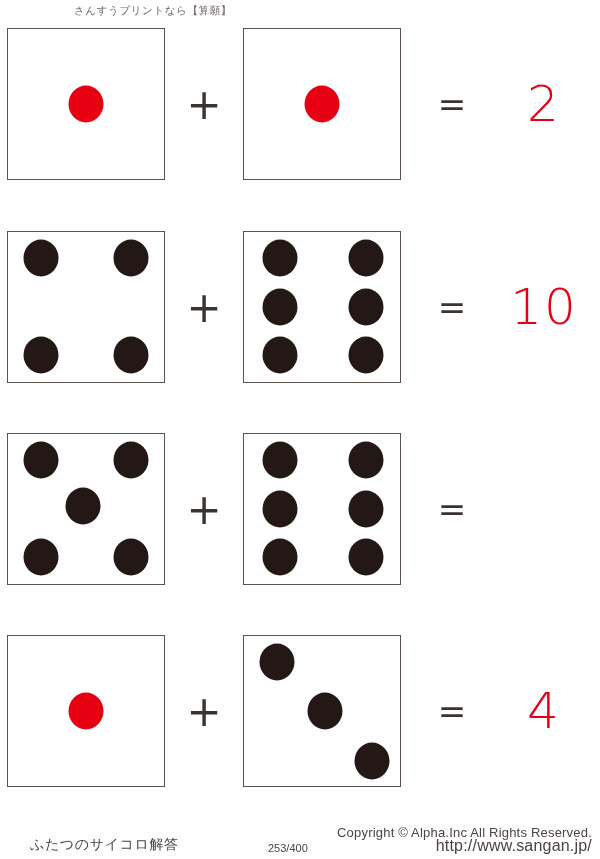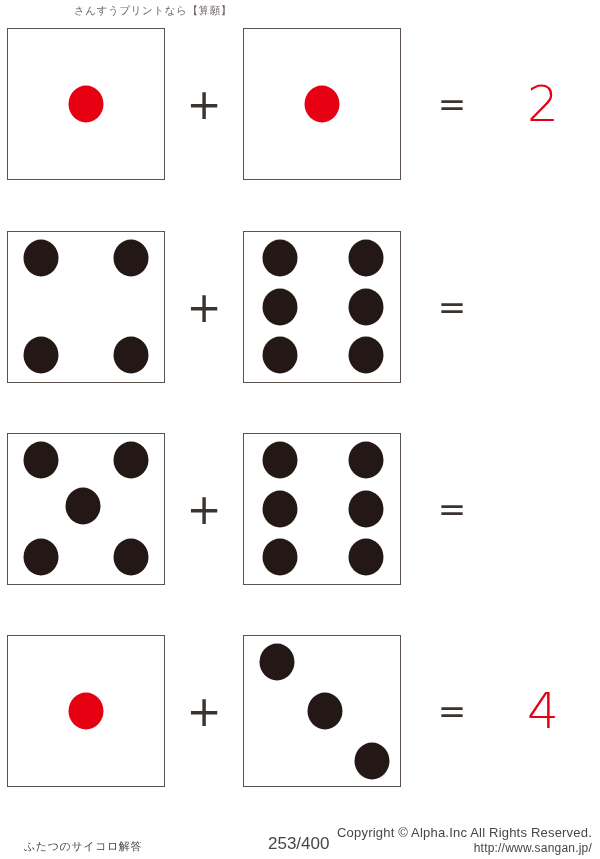--- a/index.html
+++ b/index.html
@@ -117,50 +117,50 @@
   
   .footer {
     position: absolute;
     left: 0;
     bottom: 0;
     width: 600px;
     height: 46px;
   }
   .footer-title {
     position: absolute;
-    left: 24px;
+    left: 30px;
+    bottom: 5px;
+    font-size: 14px;
+    letter-spacing: 0.6px;
+    color: #4a4442;
+    white-space: nowrap;
+    text-align: center;
+  }
+  .footer-page {
+    position: absolute;
+    left: 268px;
     bottom: 5px;
     font-size: 11px;
-    letter-spacing: 0.6px;
-    color: #4a4442;
-    white-space: nowrap;
-    text-align: center;
-  }
-  .footer-page {
-    position: absolute;
-    left: 268px;
-    bottom: 5px;
-    font-size: 17px;
     color: #4a4442;
     white-space: nowrap;
   }
   .footer-copyright {
     position: absolute;
     right: 8px;
     bottom: 19px;
     font-size: 13px;
     color: #4a4442;
     white-space: nowrap;
     letter-spacing: 0.2px;
   }
   .footer-url {
     position: absolute;
     right: 8px;
     bottom: 4px;
-    font-size: 12px;
+    font-size: 16px;
     color: #4a4442;
     white-space: nowrap;
     letter-spacing: 0.2px;
   }
 </style>
 </head>
 <body>
 
 <div class="header">さんすうプリントなら【算願】</div>
 
@@ -188,20 +188,21 @@
     <div class="op op-plus">+</div>
     <div class="die die-right">
         <div class="pip" style="left: 23%; top: 17%;"></div>
         <div class="pip" style="left: 78%; top: 17%;"></div>
         <div class="pip" style="left: 23%; top: 50%;"></div>
         <div class="pip" style="left: 78%; top: 50%;"></div>
         <div class="pip" style="left: 23%; top: 82%;"></div>
         <div class="pip" style="left: 78%; top: 82%;"></div>
       </div>
     <div class="op op-equals">=</div>
+    <div class="answer">10</div>
   </div>
 
   <div class="row row-3">
     <div class="die die-left">
         <div class="pip" style="left: 21%; top: 17%;"></div>
         <div class="pip" style="left: 79%; top: 17%;"></div>
         <div class="pip" style="left: 48%; top: 48%;"></div>
         <div class="pip" style="left: 21%; top: 82%;"></div>
         <div class="pip" style="left: 79%; top: 82%;"></div>
       </div>

